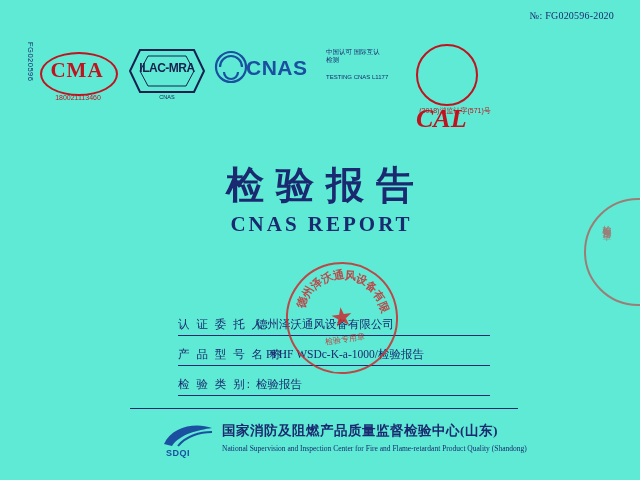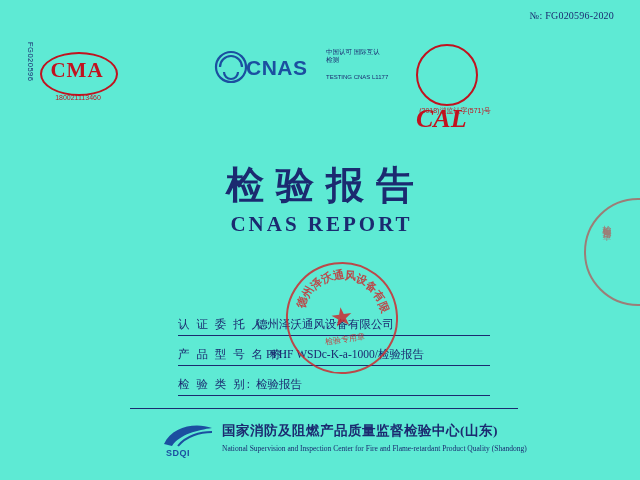--- a/index.html
+++ b/index.html
@@ -412,20 +412,28 @@
   <div class="logo-row">
 
     <div class="side-code">FG020596</div>
 
     <div class="cma">
       <div class="ring"></div>
       <div class="letters">CMA</div>
       <div class="num">180021113460</div>
     </div>
 
+    <div class="ilac">
+      <svg class="hex" viewBox="0 0 78 46">
+        <polygon points="12,2 66,2 76,23 66,44 12,44 2,23" fill="none" stroke="#15204f" stroke-width="2"></polygon>
+        <polygon points="20,8 58,8 66,23 58,38 20,38 12,23" fill="none" stroke="#15204f" stroke-width="1"></polygon>
+      </svg>
+      <div class="txt">ILAC-MRA</div>
+      <div class="sub">CNAS</div>
+    </div>
 
     <div class="cnas">
       <svg class="mark" viewBox="0 0 34 34">
         <circle cx="17" cy="17" r="15" fill="none" stroke="#1b4fa0" stroke-width="2.2"></circle>
         <path d="M6 17 a11 11 0 0 1 22 0" fill="none" stroke="#1b4fa0" stroke-width="2.2"></path>
         <path d="M10 22 a7 7 0 0 0 14 0" fill="none" stroke="#1b4fa0" stroke-width="2.2"></path>
       </svg>
       <div class="name">CNAS</div>
       <div class="zh">中国认可 国际互认 检测</div>
       <div class="en">TESTING CNAS L1177</div>

